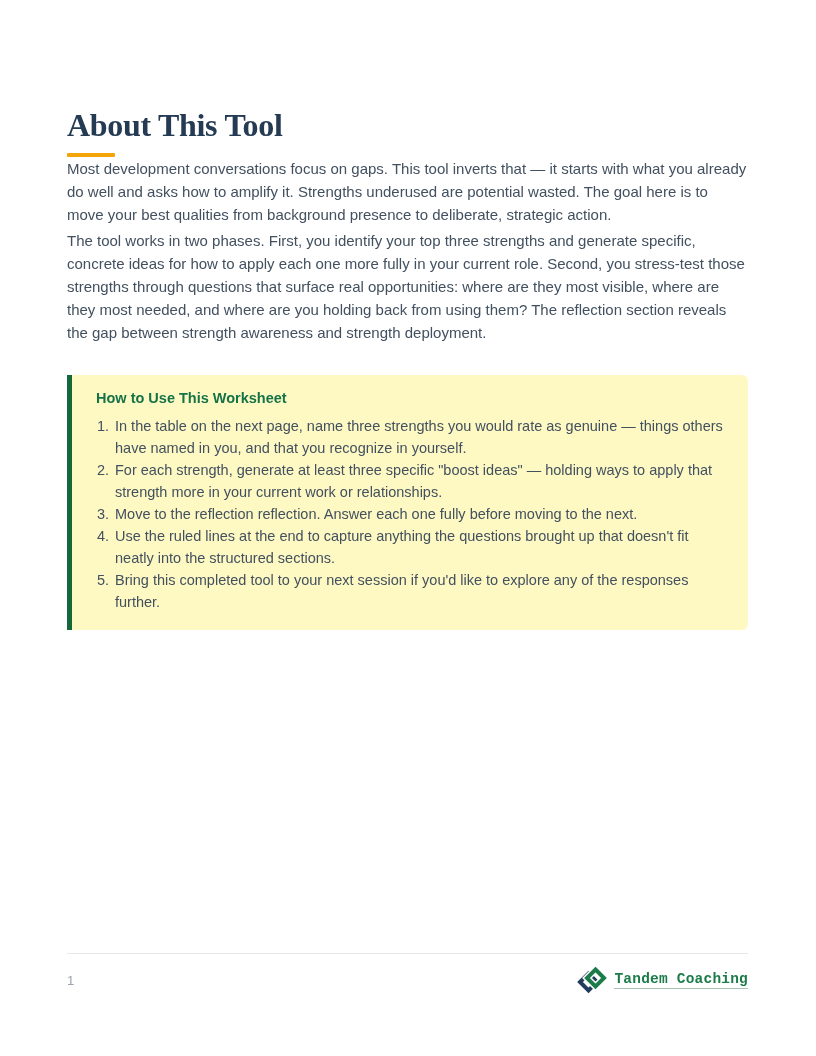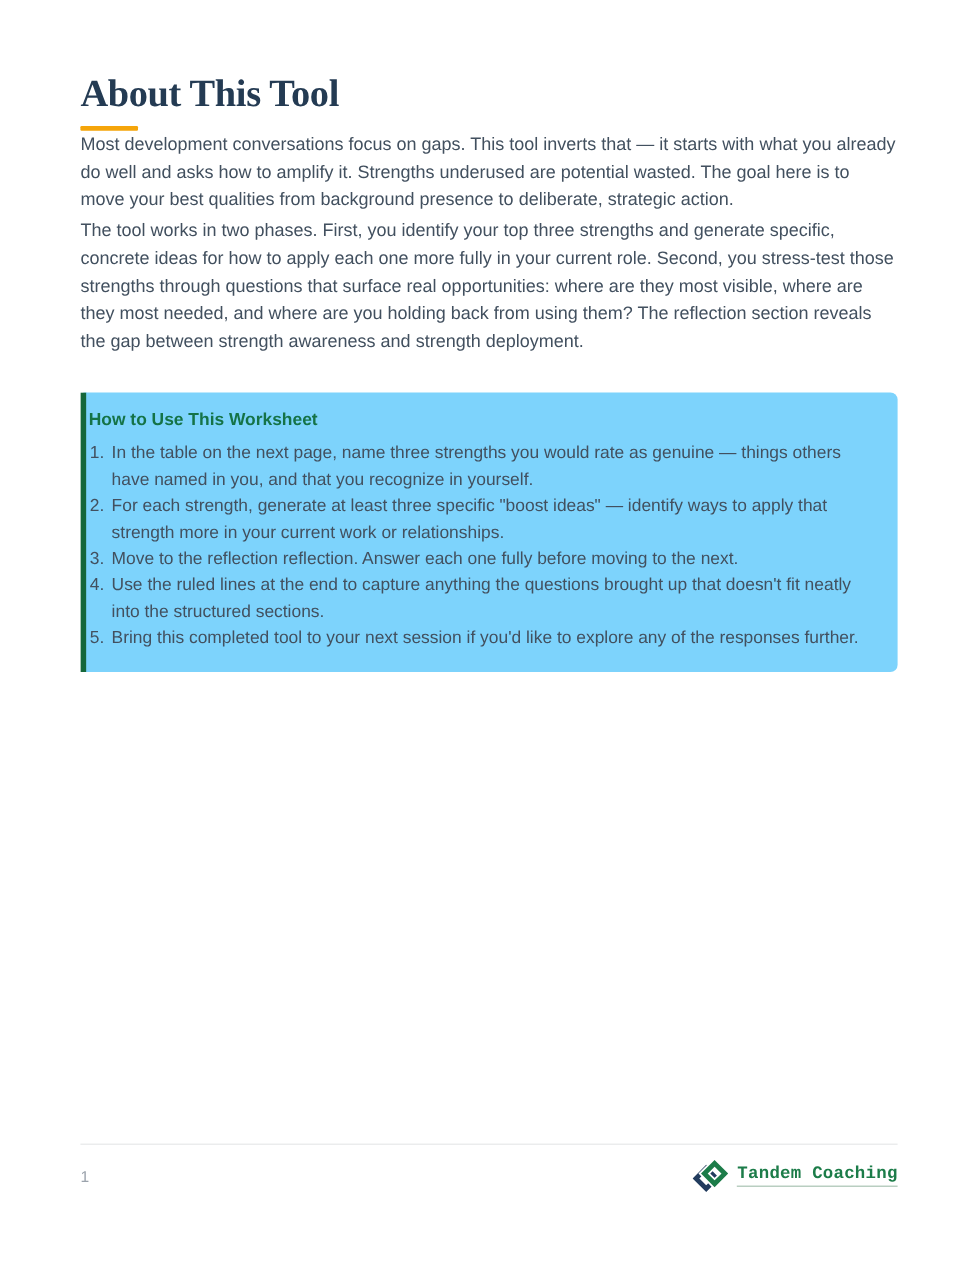--- a/index.html
+++ b/index.html
@@ -15,41 +15,42 @@
     height: 100%;
     position: relative;
   }
   h1.page-title {
     font-family: "Liberation Serif", "DejaVu Serif", serif;
     font-weight: 700;
     font-size: 32px;
     line-height: 38px;
     color: #243b53;
     letter-spacing: -0.3px;
+    margin-top: 48px;
   }
   .title-rule {
     width: 48px;
     height: 4px;
     background: #f5a50a;
     margin-top: 9px;
     border-radius: 1px;
   }
   .intro p {
     font-size: 15px;
     line-height: 23px;
     color: #42505f;
   }
   .intro p.p1 { }
   .intro p.p2 { margin-top: 3px; }
   .callout {
     margin-top: 31px;
-    background: #7dd3fc;
+    background: #fef9c3;
     border-left: 5px solid #15673a;
     border-radius: 0 6px 6px 0;
-    padding: 13px 20px 17px 2px;
+    padding: 13px 20px 17px 24px;
   }
   .callout-title {
     color: #157347;
     font-weight: 700;
     font-size: 14.5px;
     line-height: 20px;
   }
   .callout ol {
     margin-top: 7px;
     padding-left: 17px;
@@ -105,21 +106,21 @@
 
   <div class="intro">
     <p class="p1">Most development conversations focus on gaps. This tool inverts that — it starts with what you already do well and asks how to amplify it. Strengths underused are potential wasted. The goal here is to move your best qualities from background presence to deliberate, strategic action.</p>
     <p class="p2">The tool works in two phases. First, you identify your top three strengths and generate specific, concrete ideas for how to apply each one more fully in your current role. Second, you stress-test those strengths through questions that surface real opportunities: where are they most visible, where are they most needed, and where are you holding back from using them? The reflection section reveals the gap between strength awareness and strength deployment.</p>
   </div>
 
   <div class="callout">
     <div class="callout-title">How to Use This Worksheet</div>
     <ol>
       <li>In the table on the next page, name three strengths you would rate as genuine — things others have named in you, and that you recognize in yourself.</li>
-      <li>For each strength, generate at least three specific "boost ideas" — identify ways to apply that strength more in your current work or relationships.</li>
+      <li>For each strength, generate at least three specific "boost ideas" — holding ways to apply that strength more in your current work or relationships.</li>
       <li>Move to the reflection reflection. Answer each one fully before moving to the next.</li>
       <li>Use the ruled lines at the end to capture anything the questions brought up that doesn't fit neatly into the structured sections.</li>
       <li>Bring this completed tool to your next session if you'd like to explore any of the responses further.</li>
     </ol>
   </div>
 
   <div class="footer">
     <span class="page-number">1</span>
 
     <span class="brand">

